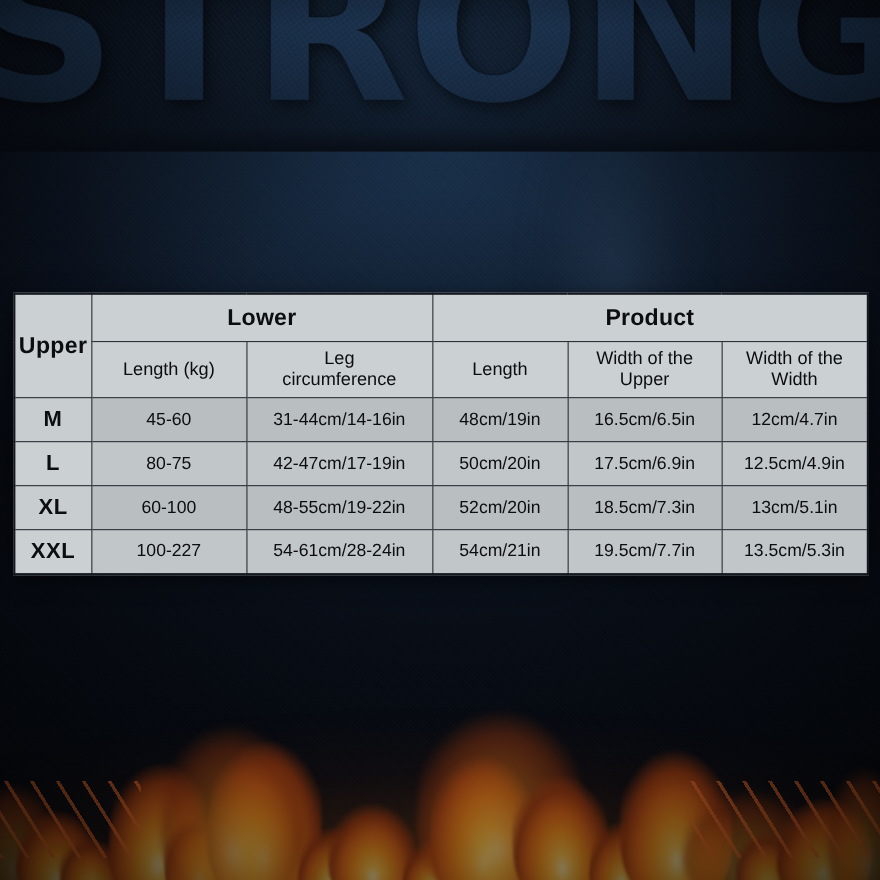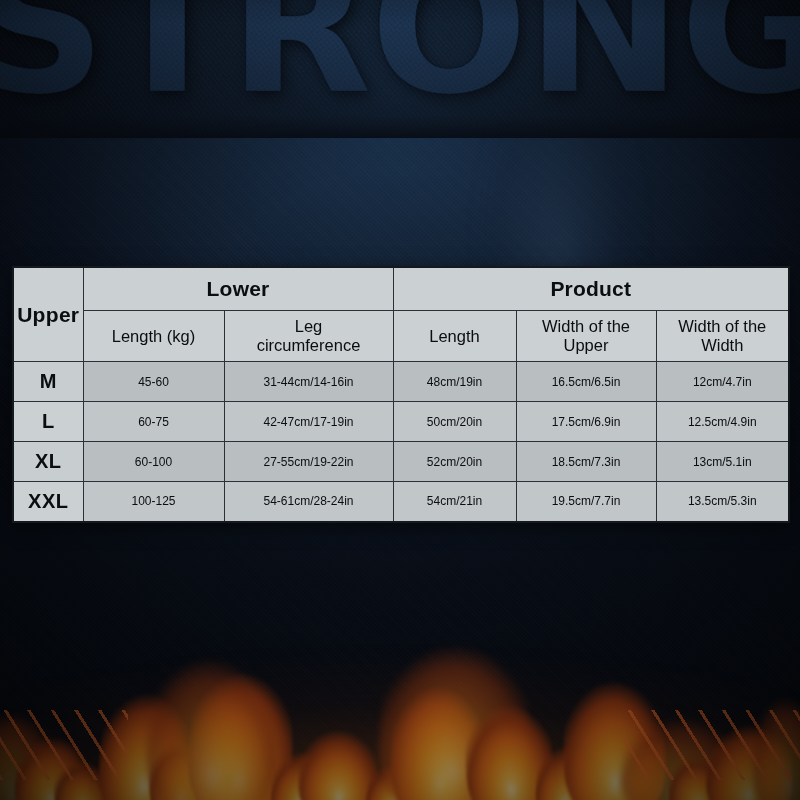--- a/index.html
+++ b/index.html
@@ -199,21 +199,21 @@
   }
   
   tbody tr { height: 40px; }
   td.size-cell {
     font-size: 20px;
     font-weight: bold;
     background: #c8cdd0;
     letter-spacing: .5px;
   }
   td.val {
-    font-size: 12px;
+    font-size: 16px;
     font-weight: normal;
     background: #b9bec1;
   }
   tbody tr:nth-child(even) td.val { background: #c1c6c9; }
   tbody tr:nth-child(even) td.size-cell { background: #cbd0d3; }
 
   .c-size  { width: 70px; }
   .c-wt    { width: 141px; }
   .c-leg   { width: 169px; }
   .c-len   { width: 123px; }
@@ -306,37 +306,37 @@
           <tr>
             <td class="size-cell">M</td>
             <td class="val">45-60</td>
             <td class="val">31-44cm/14-16in</td>
             <td class="val">48cm/19in</td>
             <td class="val">16.5cm/6.5in</td>
             <td class="val">12cm/4.7in</td>
           </tr>
           <tr>
             <td class="size-cell">L</td>
-            <td class="val">60-75</td>
+            <td class="val">80-75</td>
             <td class="val">42-47cm/17-19in</td>
             <td class="val">50cm/20in</td>
             <td class="val">17.5cm/6.9in</td>
             <td class="val">12.5cm/4.9in</td>
           </tr>
           <tr>
             <td class="size-cell">XL</td>
             <td class="val">60-100</td>
-            <td class="val">27-55cm/19-22in</td>
+            <td class="val">48-55cm/19-22in</td>
             <td class="val">52cm/20in</td>
             <td class="val">18.5cm/7.3in</td>
             <td class="val">13cm/5.1in</td>
           </tr>
           <tr>
             <td class="size-cell">XXL</td>
-            <td class="val">100-125</td>
+            <td class="val">100-227</td>
             <td class="val">54-61cm/28-24in</td>
             <td class="val">54cm/21in</td>
             <td class="val">19.5cm/7.7in</td>
             <td class="val">13.5cm/5.3in</td>
           </tr>
         </tbody>
     </table>
   </div>
 
 </div>

